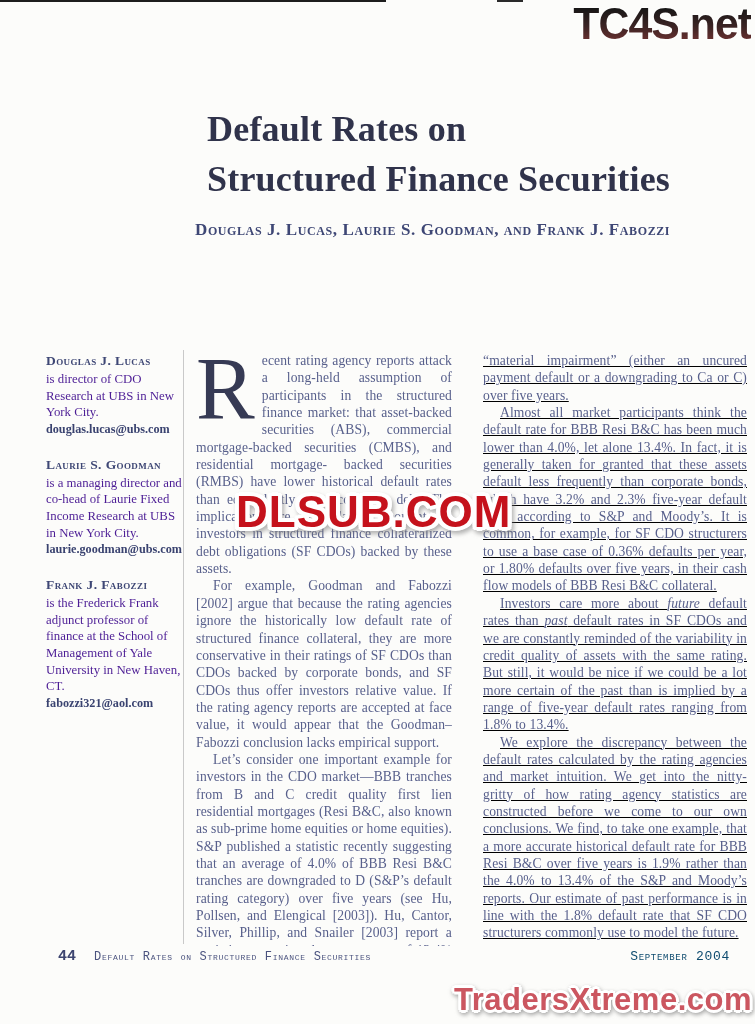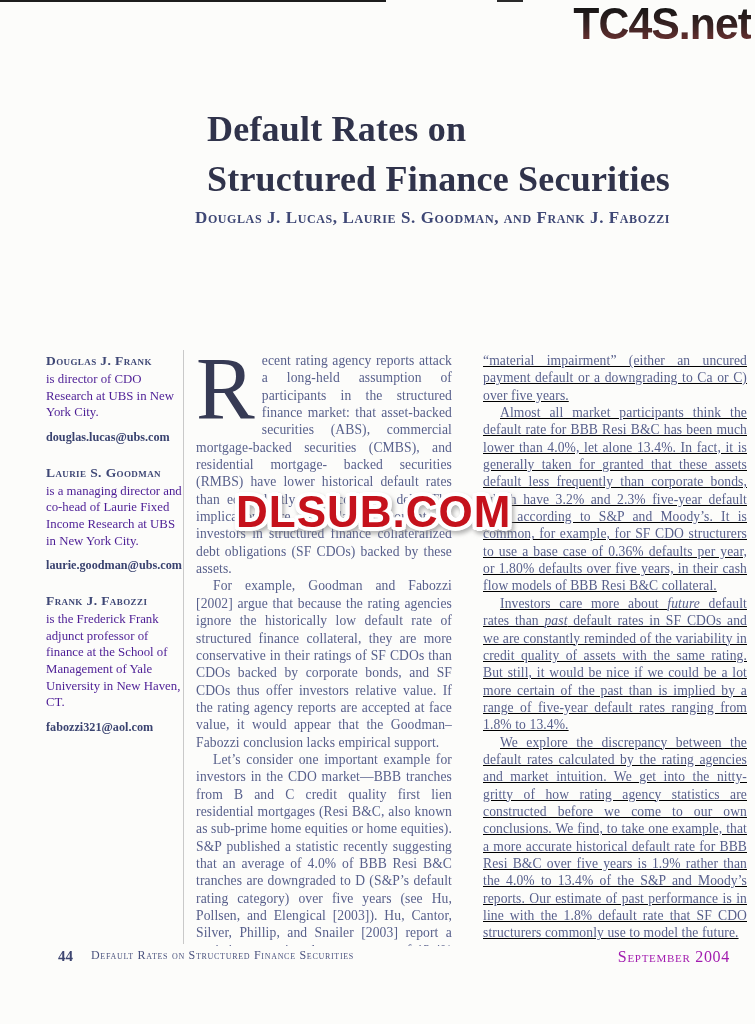--- a/index.html
+++ b/index.html
@@ -35,42 +35,42 @@
     -webkit-background-clip:text;background-clip:text;color:transparent;
     filter:drop-shadow(0 0 1px rgba(255,255,255,.95)) drop-shadow(0 0 2px rgba(255,255,255,.8));
   }
 
   .title{
     position:absolute;left:195px;top:92px;margin:12px;
     font-size:36px;line-height:50px;font-weight:600;
     color:var(--title-text);letter-spacing:.2px;
   }
   .authors-line{
-    position:absolute;left:195px;top:208px;
+    position:absolute;left:195px;top:220px;
     font-variant:small-caps;font-weight:600;
     font-size:17px;color:#3e4775;letter-spacing:.6px;
   }
 
   .vrule{
     position:absolute;left:183px;top:350px;width:1px;height:594px;background:#c9c9c9;
   }
 
   .sidebar{
     position:absolute;left:46px;top:353px;width:137px;
   }
   .bio{margin-bottom:20px;}
   .bio-name{
     font-variant:small-caps;font-weight:600;font-size:13.5px;
     color:#3e4775;letter-spacing:.4px;
   }
   .bio-text{
     font-size:12.8px;line-height:16.6px;color:#4c1d95;margin-top:2px;
   }
   .bio-email{
-    font-size:12.2px;font-weight:bold;color:#3a4370;line-height:16px;margin-top:8px;
+    font-size:12.2px;font-weight:bold;color:#3a4370;line-height:16px;
   }
 
   .col{
     position:absolute;top:352px;height:594px;overflow:hidden;
   }
   .col1{left:196px;width:256px;}
   .col2{left:483px;width:264px;text-decoration:underline;}
   .body-p{
     margin:0;font-size:13.6px;line-height:17.35px;
     color:var(--body-text);text-align:justify;letter-spacing:.1px;
@@ -90,31 +90,31 @@
     text-shadow:
       -4px 0 0 #fff, 4px 0 0 #fff, 0 -4px 0 #fff, 0 4px 0 #fff,
       -3px -3px 0 #fff, 3px -3px 0 #fff, -3px 3px 0 #fff, 3px 3px 0 #fff,
       -4px 2px 0 #fff, 4px 2px 0 #fff, -4px -2px 0 #fff, 4px -2px 0 #fff;
     filter:drop-shadow(2px 3px 2px rgba(120,120,120,.55));
     text-align:center;
   }
 
   .footer{
     position:absolute;left:58px;top:948px;width:672px;
-    display:flex;align-items:flex-start;
+    display:flex;align-items:center;font-family:Liberation Mono, monospace;
   }
   .page-number{
     font-weight:bold;font-size:15px;color:#3d4570;margin-right:18px;
   }
   .running-title{
     font-variant:small-caps;font-size:12px;color:#4a527e;letter-spacing:.7px;
   }
   .footer-issue{
-    margin-left:auto;font-variant:small-caps;font-size:16px;
-    color:#a21caf;letter-spacing:.7px;
+    margin-left:auto;font-variant:small-caps;font-size:13px;
+    color:#0c4a6e;letter-spacing:.7px;
   }
 
   
   .wm-bottom{
     position:absolute;right:3px;top:982px;z-index:6;
     font-family:"Liberation Sans", sans-serif;
     font-weight:bold;font-size:31px;letter-spacing:.5px;
     color:var(--traders-red);
     text-shadow:
       -3px 0 0 #fff, 3px 0 0 #fff, 0 -3px 0 #fff, 0 3px 0 #fff,
@@ -135,21 +135,21 @@
   <div class="wm-top">TC4S.net</div>
 
   <h1 class="title"><span>Default Rates on</span><br><span>Structured Finance Securities</span></h1>
 
   <div class="authors-line">Douglas J. Lucas, Laurie S. Goodman, and Frank J. Fabozzi</div>
 
   <div class="vrule"></div>
 
   <aside class="sidebar">
     <div class="bio">
-      <div class="bio-name">Douglas J. Frank</div>
+      <div class="bio-name">Douglas J. Lucas</div>
       <div class="bio-text">is director of CDO Research at UBS in New York City.</div>
       <div class="bio-email">douglas.lucas@ubs.com</div>
     </div>
     <div class="bio">
       <div class="bio-name">Laurie S. Goodman</div>
       <div class="bio-text">is a managing director and co-head of Laurie Fixed Income Research at UBS in New York City.</div>
       <div class="bio-email">laurie.goodman@ubs.com</div>
     </div>
     <div class="bio">
       <div class="bio-name">Frank J. Fabozzi</div>
@@ -171,14 +171,15 @@
     </div>
 
   <div class="wm-mid">DLSUB.COM</div>
 
   <footer class="footer">
     <span class="page-number">44</span>
     <span class="running-title">Default Rates on Structured Finance Securities</span>
     <span class="footer-issue">September 2004</span>
   </footer>
 
+  <div class="wm-bottom">TradersXtreme.com</div>
 
 </div>
 
 </body></html>

